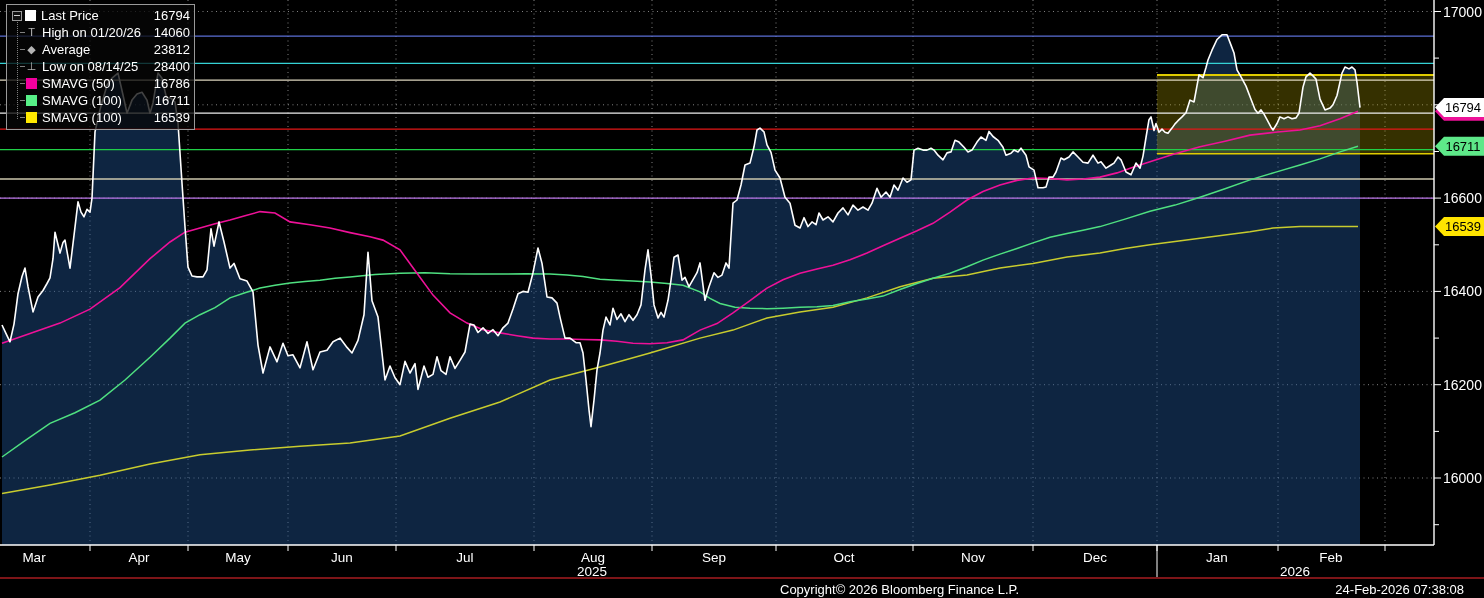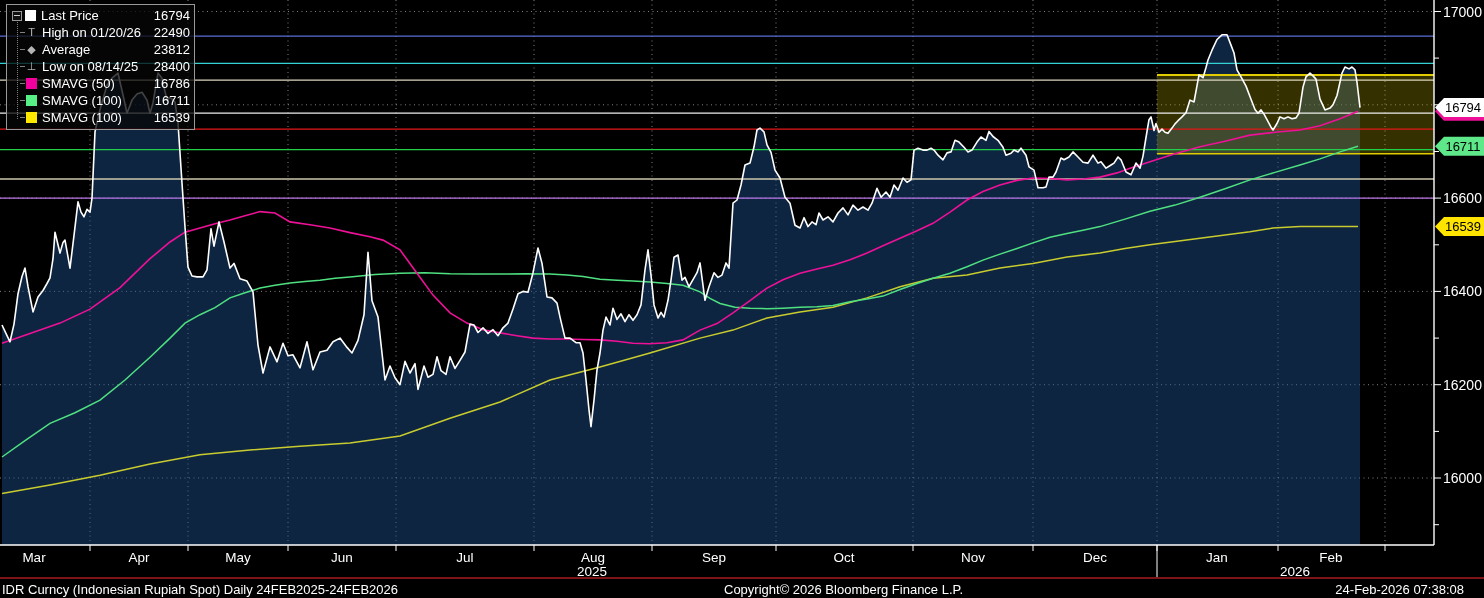--- a/index.html
+++ b/index.html
@@ -21,21 +21,21 @@
   .exp{width:8px;height:8px;border:1px solid #9a9a9a;position:relative;flex:0 0 8px;margin-right:3px;background:#111;}
   .exp::after{content:'';position:absolute;left:1px;right:1px;top:3px;height:1px;background:#cfcfcf;}
   .lswatch{width:11px;height:11px;flex:0 0 11px;margin-right:5px;}
   .lglyph{width:11px;flex:0 0 11px;margin-right:5px;color:#b5b5b5;font-size:11px;line-height:11px;text-align:center;}
   .llabel{flex:1 1 auto;}
   .lvalue{margin-left:8px;}
   .footer-sep{position:absolute;left:0;top:577px;width:1484px;height:2px;background:#7d1518;}
   .footer{position:absolute;left:0;top:579px;width:1484px;height:19px;background:#000;color:#fff;font-size:13px;}
   .footer span{position:absolute;top:3px;}
   .f-left{left:2px;}
-  .f-center{left:724px;}
+  .f-center{left:780px;}
   .f-right{right:20px;}
 </style>
 </head>
 <body>
 
 <div class="stage">
   <svg id="chart-svg" width="1484" height="580" viewBox="0 0 1484 580">
       <g>
         <line x1="90" y1="0" x2="90" y2="545" class="grid"></line>
         <line x1="188" y1="0" x2="188" y2="545" class="grid"></line>
@@ -143,21 +143,21 @@
   <div class="legend" id="legend">
       <div class="lrow first">
         <span class="exp"></span>
         <span class="lswatch" style="background: rgb(255, 255, 255);"></span>
         <span class="llabel">Last Price</span>
         <span class="lvalue">16794</span>
       </div>
       <div class="lrow branched">
         <span class="lglyph">T</span>
         <span class="llabel">High on 01/20/26</span>
-        <span class="lvalue">22490</span>
+        <span class="lvalue">14060</span>
       </div>
       <div class="lrow branched">
         <span class="lglyph">◆</span>
         <span class="llabel">Average</span>
         <span class="lvalue">23812</span>
       </div>
       <div class="lrow branched">
         <span class="lglyph">⊥</span>
         <span class="llabel">Low on 08/14/25</span>
         <span class="lvalue">28400</span>
@@ -173,17 +173,16 @@
         <span class="lvalue">16711</span>
       </div>
       <div class="lrow branched">
         <span class="lswatch" style="background: rgb(255, 232, 0);"></span>
         <span class="llabel">SMAVG (100)</span>
         <span class="lvalue">16539</span>
       </div>
     </div>
   <div class="footer-sep"></div>
   <div class="footer">
-    <span class="f-left">IDR Curncy (Indonesian Rupiah Spot) Daily 24FEB2025-24FEB2026</span>
     <span class="f-center">Copyright© 2026 Bloomberg Finance L.P.</span>
     <span class="f-right">24-Feb-2026 07:38:08</span>
   </div>
 </div>
 
 </body></html>

